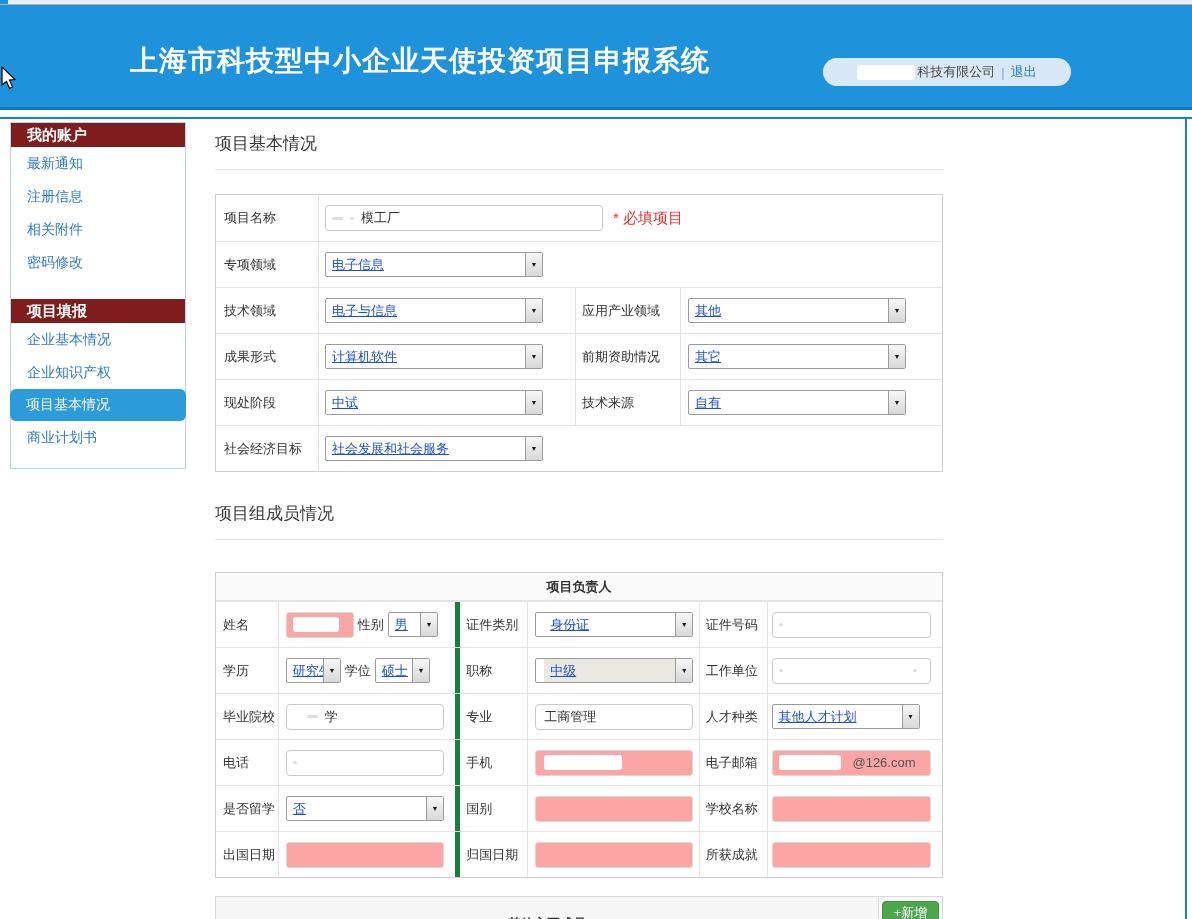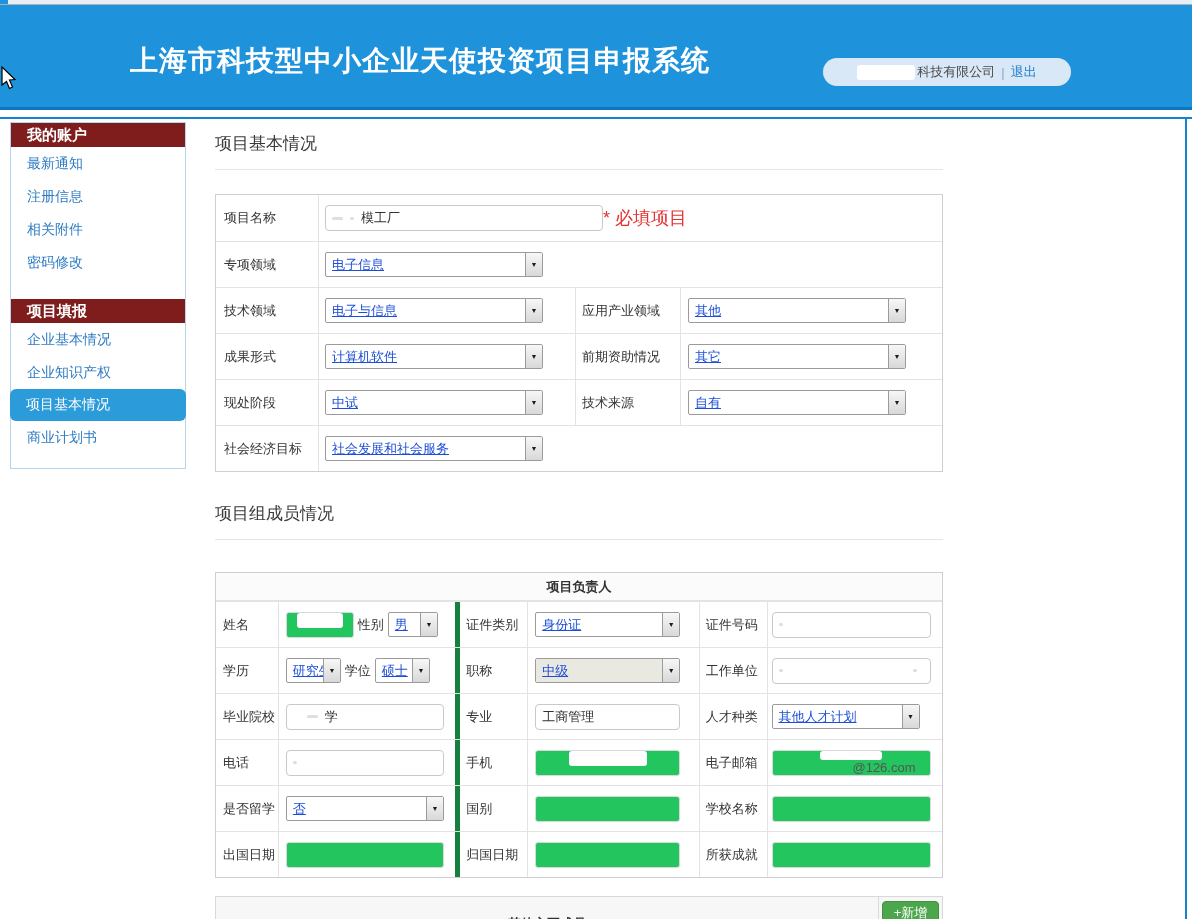--- a/index.html
+++ b/index.html
@@ -54,58 +54,58 @@
   .sel-txt { flex:1; display:flex; align-items:center; padding:0 6px; font-size:13px;
              color:#1d4ed8; white-space:nowrap; overflow:hidden;text-decoration:underline; }
   .sel-btn { width:17px; display:flex; align-items:center; justify-content:center;
              font-size:7px; color:#1a1a1a; background:linear-gradient(#f7f7f7,#d8d8d8);
              border-left:1px solid #9b9b9b; }
   .sel.dis .sel-txt { background:#e9e9e2; }
 
   .inp { position:relative; display:inline-flex; align-items:center; height:26px;
          border:1px solid #c9c9c9; border-radius:4px; background:#fff; padding:0 6px;
          font-size:13px; color:#333; }
-  .inp.gray { background:#22c55e; border-color:#d9d9d9; border-radius:3px;flex-direction:column; }
+  .inp.gray { background:#fca5a5; border-color:#d9d9d9; border-radius:3px; }
   .wpatch { display:inline-block; height:15px; background:#fff; border-radius:3px; }
   .smudge { display:inline-block; width:11px; height:3px; background:#dedede;
             border-radius:2px; margin-right:7px; }
   .smudge.sm { width:4px; height:3px; }
 
   
   #project-table { margin-top:24px; border:1px solid #cfcfcf; }
   .t1row { display:flex; align-items:center; min-height:46px; border-top:1px solid #e3e3e3; }
   .t1row:first-child { border-top:0; }
   .t1row .lb  { width:103px; align-self:stretch; display:flex; align-items:center;
                 padding-left:8px; font-size:13px; border-right:1px solid #e3e3e3; }
   .t1row .f1  { width:257px; align-self:stretch; display:flex; align-items:center;
                 padding-left:6px; border-right:1px solid #e3e3e3; }
   .t1row .lb2 { width:105px; align-self:stretch; display:flex; align-items:center;
                 padding-left:6px; font-size:13px; border-right:1px solid #e3e3e3; }
   .t1row .f2  { flex:1; display:flex; align-items:center; padding-left:7px; }
   .t1row .fwide { flex:1; display:flex; align-items:center; padding-left:6px; }
-  .required-note { color:#e53030; font-size:18px; }
+  .required-note { color:#e53030; font-size:15px; margin-left:10px; }
   .w218 { width:218px; } .w278 { width:278px; }
 
   
   #leader-table { margin-top:32px; border:1px solid #cfcfcf; }
   #leader-header { height:28px; display:flex; align-items:center; justify-content:center;
                    font-size:13px; font-weight:bold; background:#fbfbfb;
                    border-bottom:1px solid #e3e3e3; }
   .t2row { display:flex; align-items:center; min-height:46px; border-top:1px solid #e3e3e3; }
   .t2row:first-of-type { border-top:0; }
   .t2row > div { align-self:stretch; display:flex; align-items:center; }
   .l1 { width:63px;  padding-left:7px; font-size:13px; border-right:1px solid #e3e3e3; }
   .fA { width:182px; padding-left:7px; border-right:5px solid #15803d; }
   .l2 { width:68px;  padding-left:6px; font-size:13px; border-right:1px solid #e3e3e3; }
   .fB { width:172px; padding-left:7px; border-right:1px solid #e3e3e3; }
   .l3 { width:68px;  padding-left:6px; font-size:13px; border-right:1px solid #e3e3e3; }
   .fC { width:175px; padding-left:4px; }
   .inline-lb { font-size:13px; margin:0 4px; white-space:nowrap; }
   .w50{width:50px;} .w55{width:55px;} .w148{width:148px;}
-  .w155{width:145px;} .w158{width:158px;} .w159{width:159px;}
+  .w155{width:158px;padding-left:8px;} .w158{width:158px;} .w159{width:159px;}
 
   
   #members-bar { margin-top:18px; height:56px; border:1px solid #d9d9d9; background:#f7f7f7;
                  display:flex; }
   #members-bar .bar-left { flex:1; display:flex; align-items:center; justify-content:center;
                            font-size:13px; font-weight:bold; }
   #members-bar .bar-right { width:64px; border-left:1px solid #d9d9d9; display:flex;
                             align-items:flex-start; justify-content:center; padding-top:4px; }
   #add-member-button { width:57px; height:45px; background:#4ca74c; border:1px solid #3f923f;
                        border-radius:4px; color:#fff; font-size:13px; line-height:1.55;

